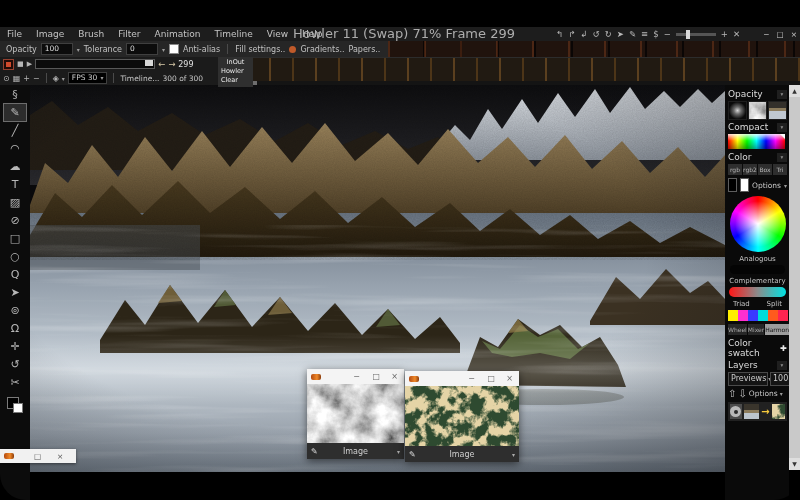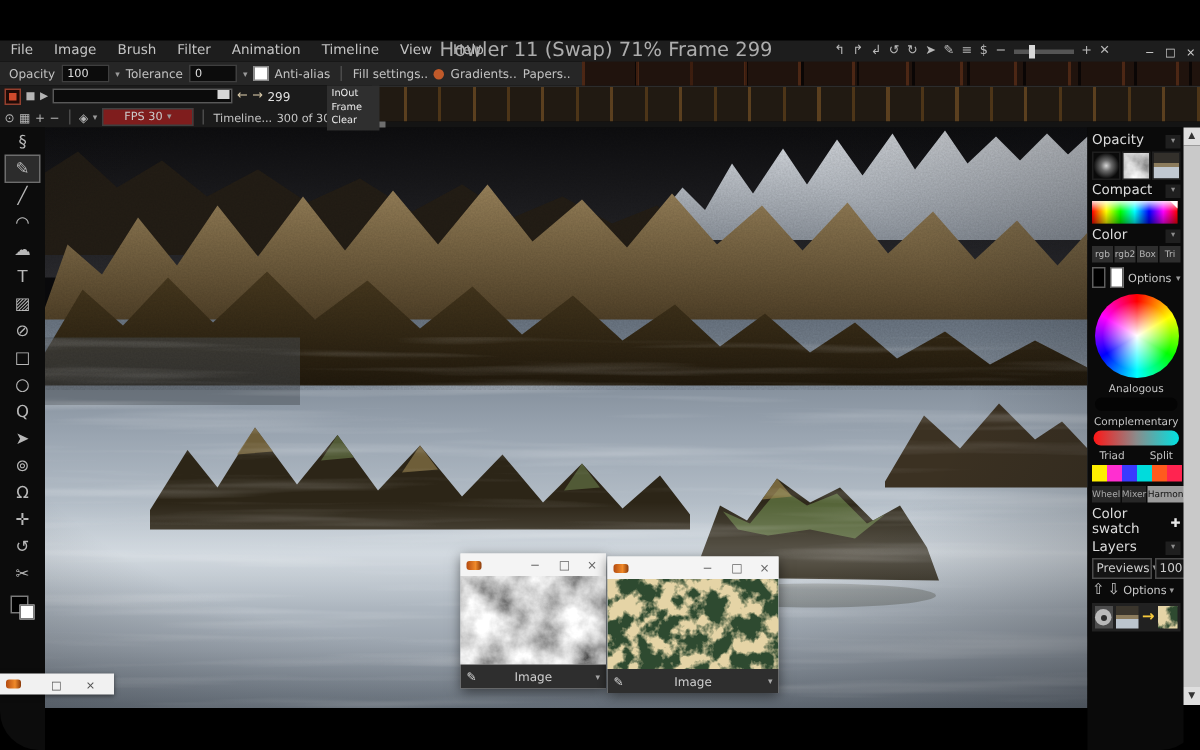--- a/index.html
+++ b/index.html
@@ -32,33 +32,33 @@
   .timeline{position:absolute;left:0;top:57px;width:248px;height:28px;background:#1b1b1b;z-index:3;}
   .trow{display:flex;align-items:center;height:14px;gap:3px;padding-left:3px;font-size:8px;color:#c6c6c6;}
   .rec{width:9px;height:9px;border:1px solid #93402f;background:#200b07;display:flex;align-items:center;justify-content:center;}
   .rec span{width:5px;height:5px;background:#cf4a2c;display:block;}
   .tbtn{color:#b5b5b5;font-size:7px;line-height:10px;}
   .slider{width:118px;height:8px;border:1px solid #585858;background:#0b0b0b;position:relative;}
   .slider .handle{position:absolute;right:1px;top:0px;width:8px;height:6px;background:#d8d8d8;}
   .arrow{color:#d8c9a8;font-size:8.5px;}
   .fnum{color:#e0e0e0;font-size:8px;}
   .ticon{color:#b5b5b5;font-size:8px;}
-  .fps-box{background:#7f1d1d;border:1px solid #3f3f3f;padding:0 14px;height:10px;line-height:10px;font-size:7.5px;color:#ccc;display:flex;gap:3px;align-items:center;}
+  .fps-box{background:#000000;border:1px solid #3f3f3f;padding:0 3px;height:10px;line-height:10px;font-size:7.5px;color:#ccc;display:flex;gap:3px;align-items:center;}
   .small{font-size:7.5px;}
   
   .filmstrip{position:absolute;left:248px;top:57px;width:552px;height:24px;z-index:2;border-top:1px solid #2c2c2c;box-sizing:border-box;
      background:repeating-linear-gradient(90deg,rgba(225,150,60,.30) 21px 23px,rgba(0,0,0,0) 23px 44px),
                 repeating-linear-gradient(90deg,#211a12 0 44px,#0d0b08 44px 46px),
                 linear-gradient(#2d2416,#15100a);}
   .substrip{position:absolute;left:248px;top:81px;width:552px;height:4px;background:#141414;z-index:2;}
   .substrip span{position:absolute;left:2px;top:0;width:7px;height:4px;background:#6e6e6e;}
   
   .popup{position:absolute;left:218px;top:57px;width:35px;height:30px;background:#2f2f2f;z-index:5;
          font-size:6.5px;color:#ececec;padding:1px 3px;box-sizing:border-box;line-height:9px;}
-  .popup .r1{display:flex;justify-content:flex-start;}
+  .popup .r1{display:flex;justify-content:center;}
   
   .left-toolbar{position:absolute;left:0;top:85px;width:30px;height:415px;background:#0c0c0c;z-index:3;}
   .tool{width:22px;height:17px;margin:1px auto 0;display:flex;align-items:center;justify-content:center;
         font-size:11px;color:#b8b8b8;line-height:17px;}
   .tool.selected{background:#2c2c2c;outline:1px solid #6d6d6d;}
   .fgbg{position:relative;width:16px;height:16px;margin:6px auto 0;}
   .fg{position:absolute;left:0;top:0;width:10px;height:10px;border:1px solid #7a7a7a;}
   .bgc{position:absolute;right:0;bottom:0;width:8px;height:8px;border:1px solid #7a7a7a;}
   
   .canvas{position:absolute;left:30px;top:85px;width:695px;height:387px;z-index:1;background:#0a0a0c;}
@@ -273,21 +273,21 @@
   <div class="filmstrip"></div>
   <div class="substrip">
       <span></span>
     </div>
 
   <div class="popup">
     <div class="r1">
       <span>In</span>
       <span>Out</span>
     </div>
-    <div><span>Frame</span></div>
+    <div><span>Howler</span></div>
     <div><span>Clear</span></div>
   </div>
 
   <div class="left-toolbar">
     <div class="tool">§</div>
     <div class="tool selected">✎</div>
     <div class="tool">╱</div>
     <div class="tool">◠</div>
     <div class="tool">☁</div>
     <div class="tool">T</div>

